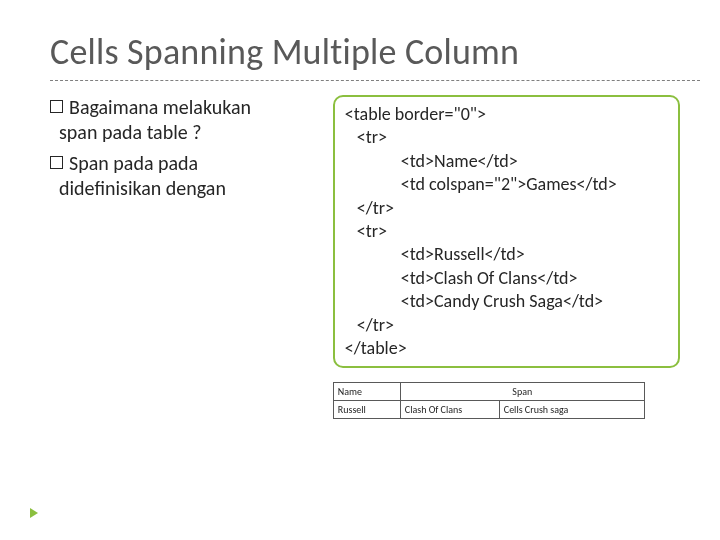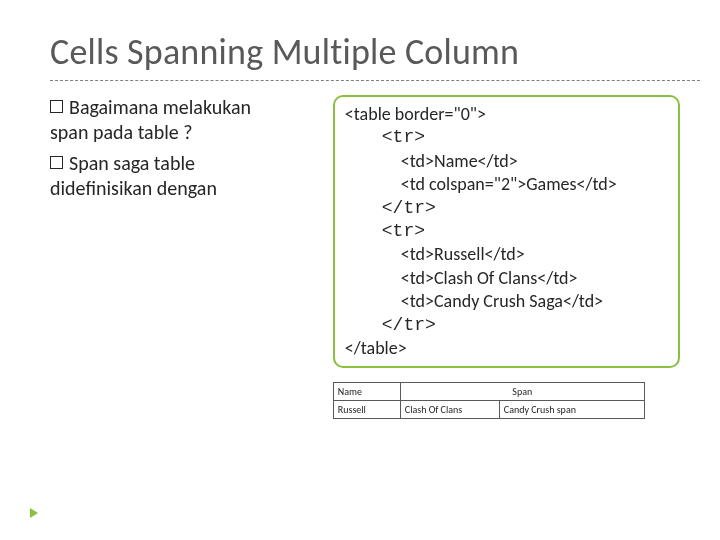--- a/index.html
+++ b/index.html
@@ -50,36 +50,36 @@
   .bullet .sq {
     display: inline-block;
     width: 11px;
     height: 11px;
     border: 1.5px solid #262626;
     margin-right: 6px;
     vertical-align: 1px;
   }
   .bullet .cont {
     display: block;
-    margin-left: 0;
+    margin-left: 9px;
   }
   .emph {
     font-weight: 700;
     font-style: italic;
   }
   .codebox {
     border: 2px solid #8bbf3f;
     border-radius: 10px;
     padding: 6px 10px 6px 10px;
     font-size: 18px;
     line-height: 1.3;
     color: #262626;
     font-family: "Calibri", "Segoe UI", Arial, sans-serif;
   }
-  .codebox .lvl1 { margin-left: 37px; font-family: Liberation Mono, monospace; }
+  .codebox .lvl1 { margin-left: 12px; }
   .codebox .lvl2 { margin-left: 56px; }
   .result-table {
     border-collapse: collapse;
     margin-top: 14px;
     margin-left: 0;
     font-size: 10px;
     color: #262626;
     table-layout: fixed;
   }
   .result-table td {
@@ -110,21 +110,21 @@
   <div class="title-underline"></div>
 
   <div class="columns">
 
     <div class="left">
       <div class="bullet">
         <span class="sq"></span><span>Bagaimana melakukan</span>
         <span class="cont">span pada table ?</span>
       </div>
       <div class="bullet">
-        <span class="sq"></span><span>Span saga table</span>
+        <span class="sq"></span><span>Span pada pada</span>
         <span class="cont">didefinisikan dengan</span>
       </div>
     </div>
 
     <div class="right">
       <div class="codebox">
         <div>&lt;table border="0"&gt;</div>
         <div class="lvl1">&lt;tr&gt;</div>
         <div class="lvl2">&lt;td&gt;Name&lt;/td&gt;</div>
         <div class="lvl2">&lt;td colspan="2"&gt;Games&lt;/td&gt;</div>
@@ -139,21 +139,21 @@
 
       <table class="result-table">
         <tbody>
             <tr>
           <td class="w1">Name</td>
           <td class="center" colspan="2">Span</td>
         </tr>
         <tr>
           <td class="w1">Russell</td>
           <td class="w2">Clash Of Clans</td>
-          <td class="w3">Candy Crush span</td>
+          <td class="w3">Cells Crush saga</td>
         </tr>
       </tbody>
         </table>
     </div>
 
   </div>
 
   <div class="corner-marker"></div>
 </div>
 

